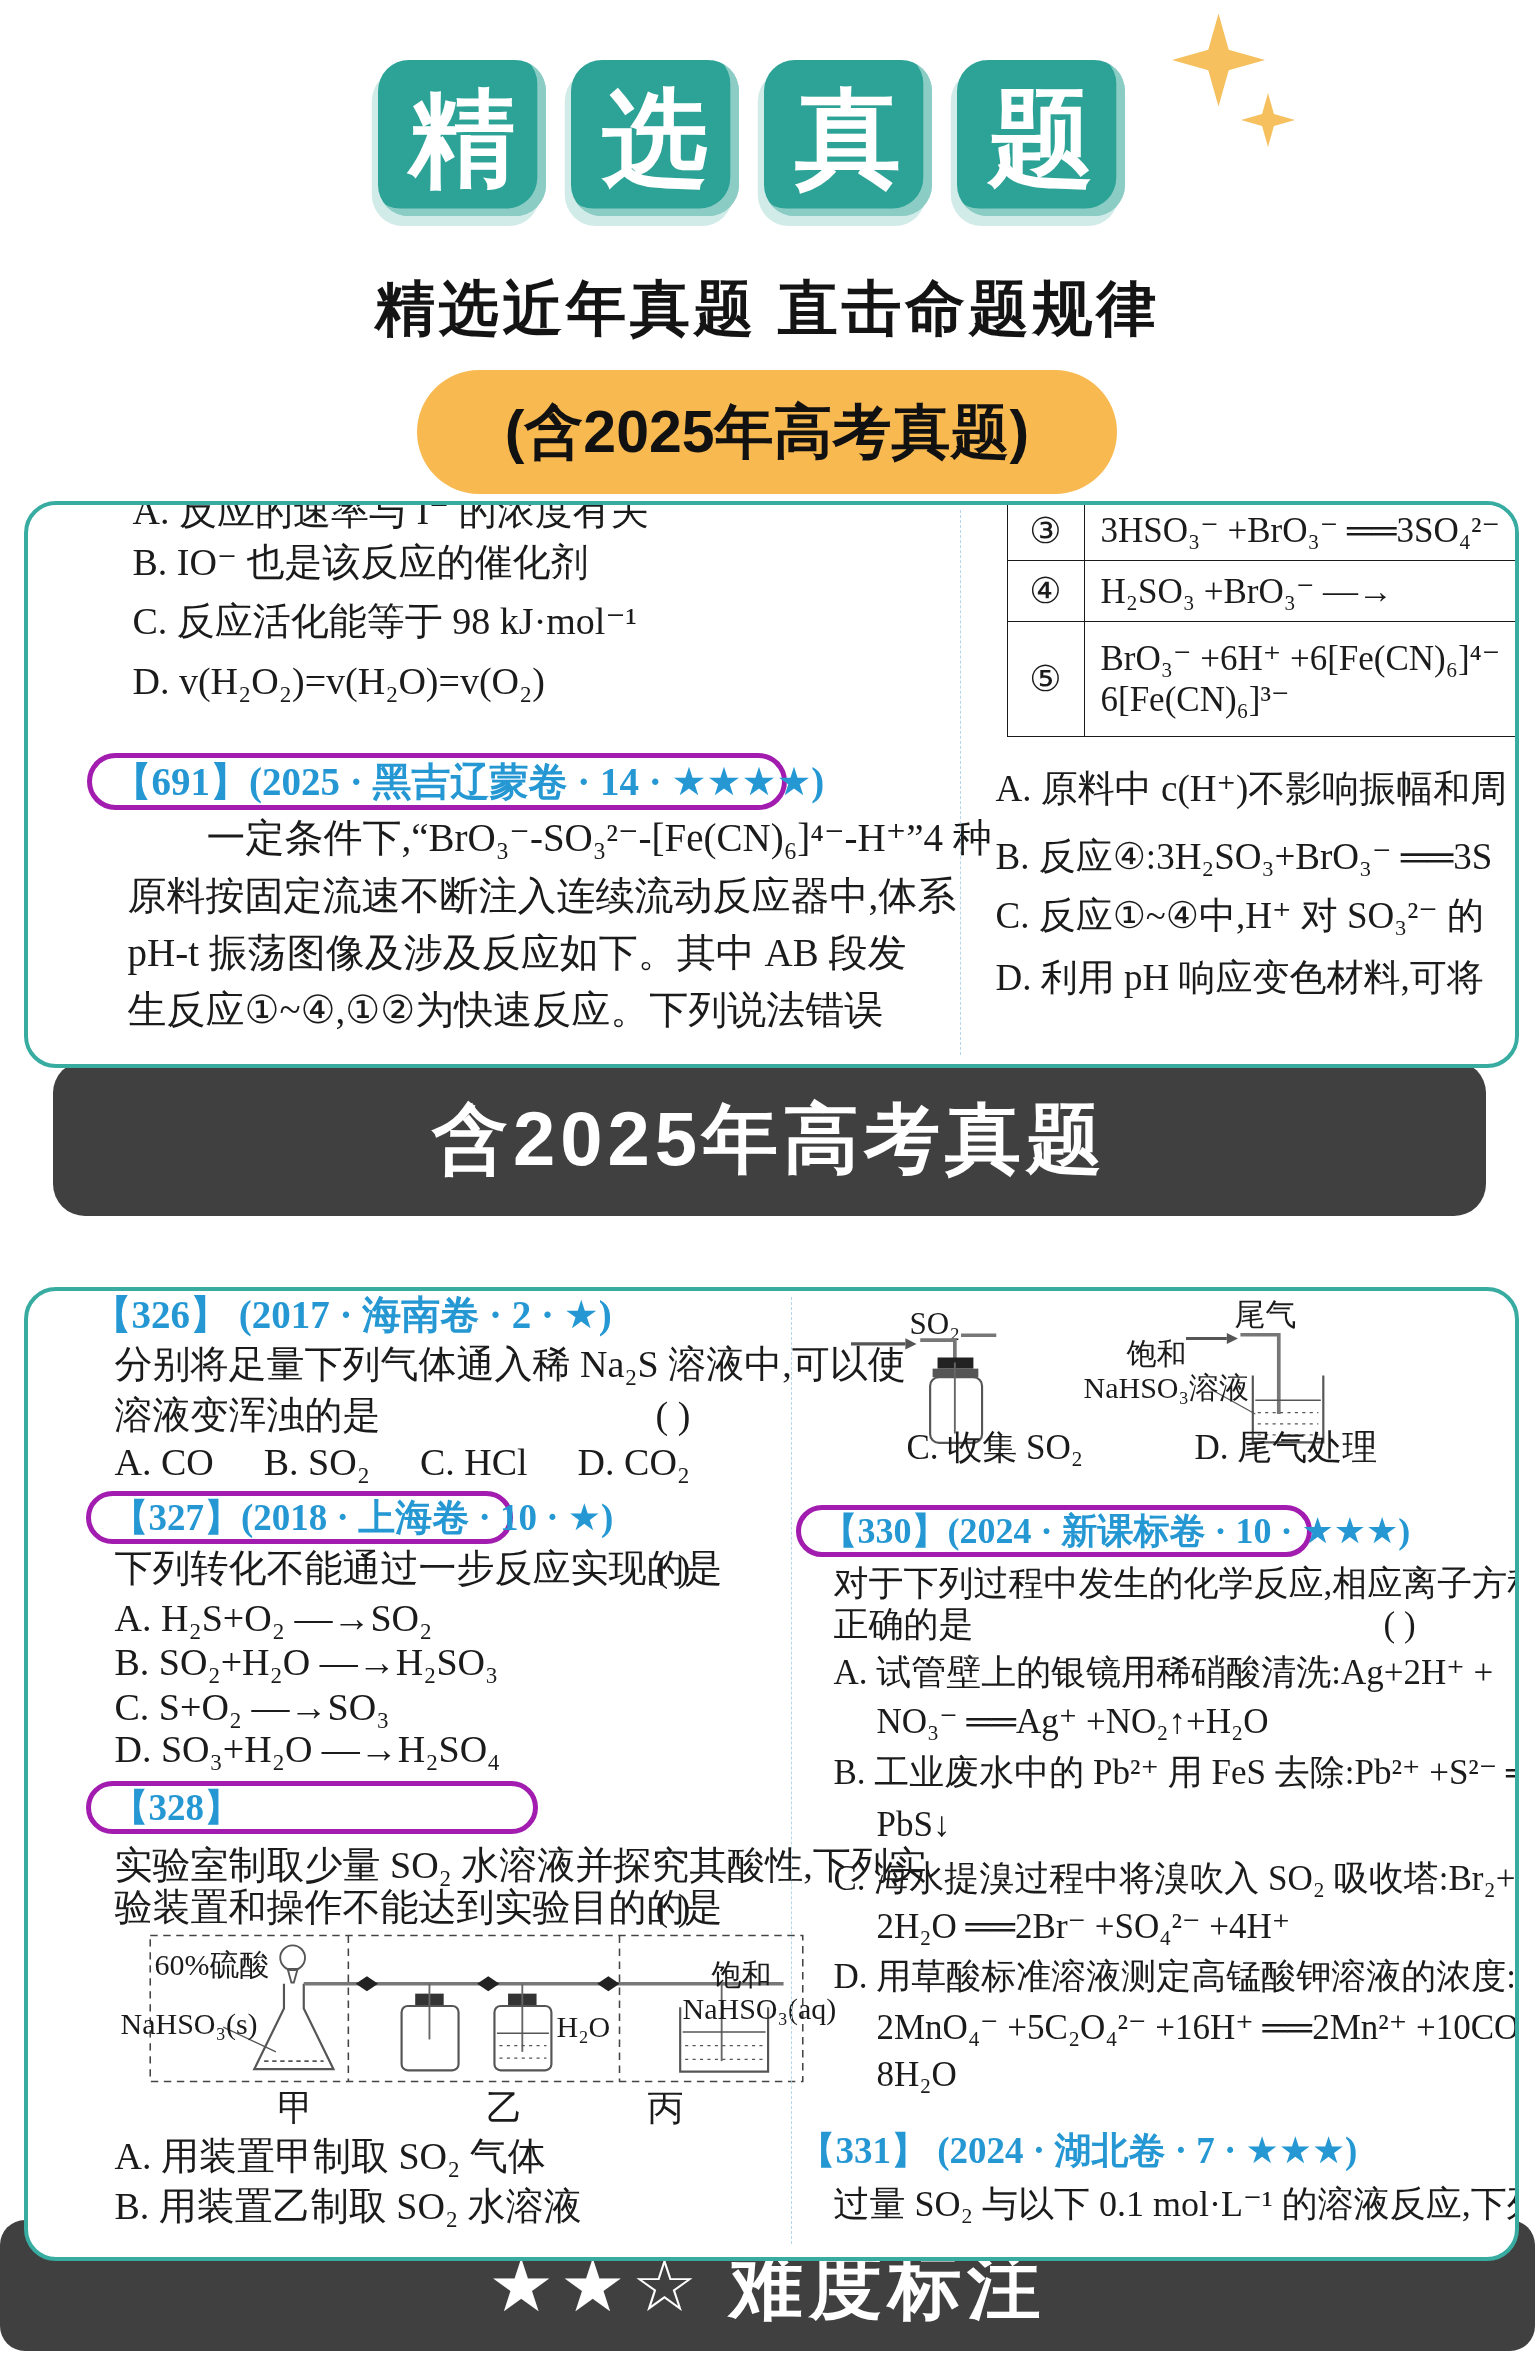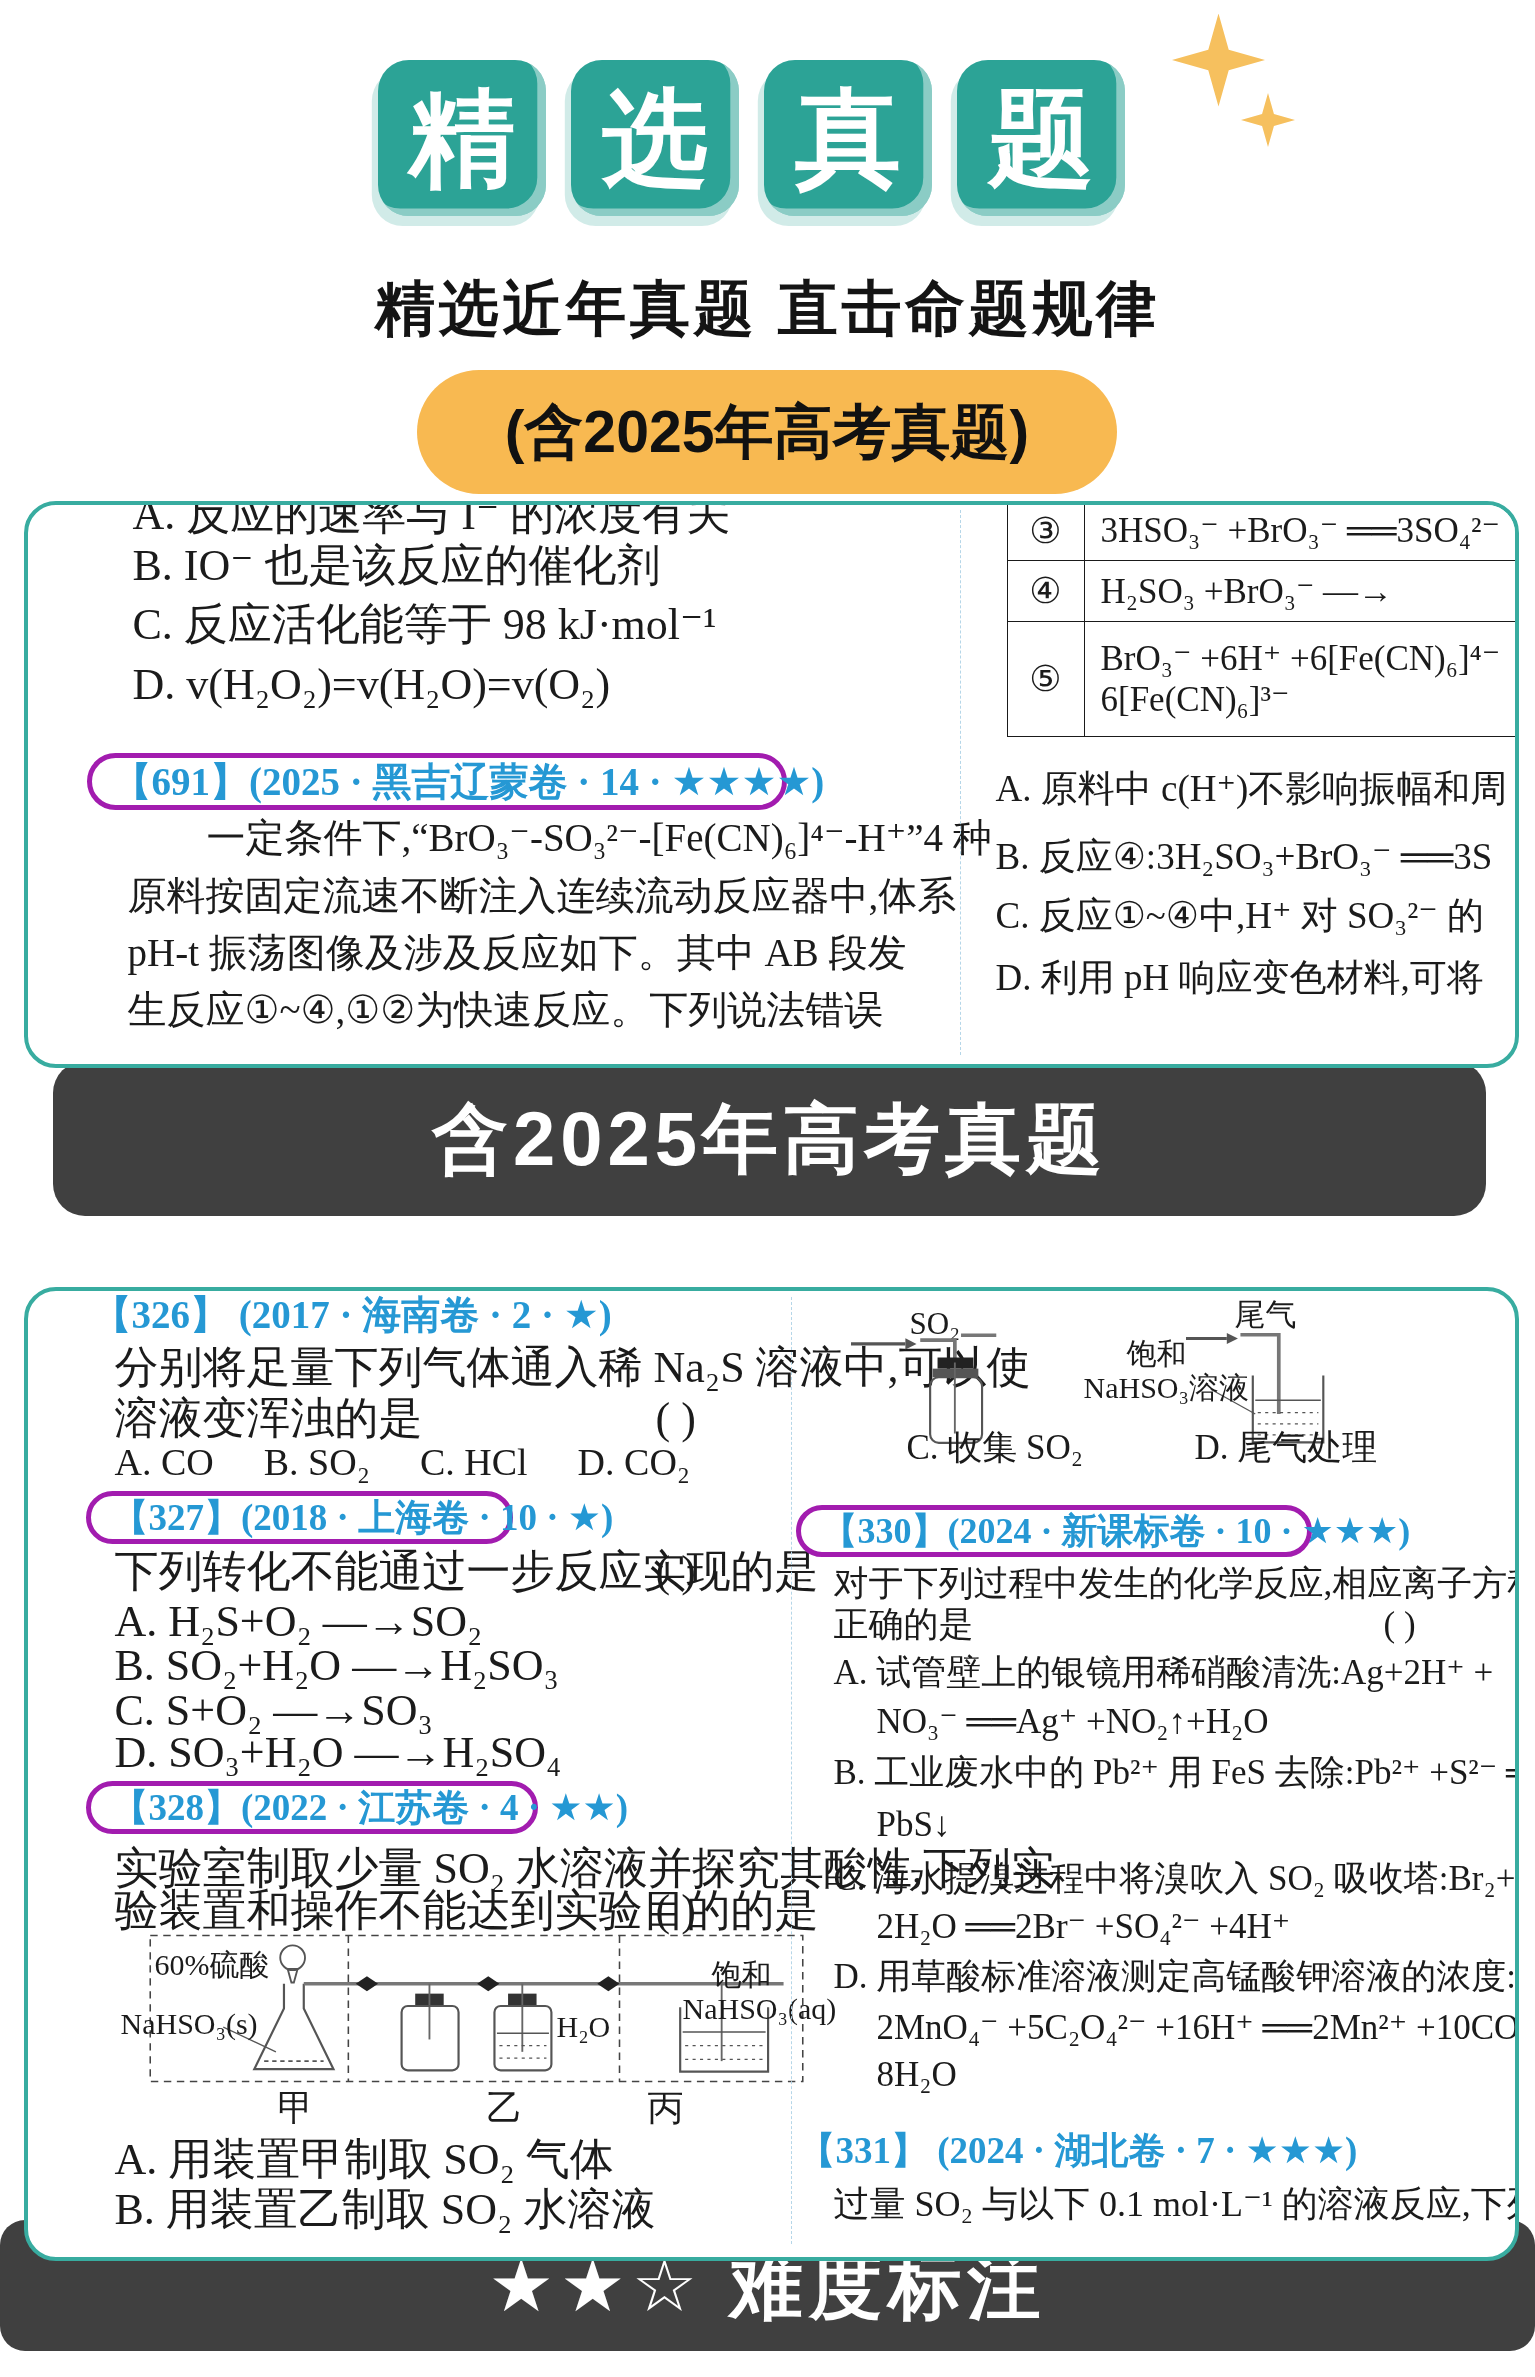--- a/index.html
+++ b/index.html
@@ -17,21 +17,21 @@
             font-size:60px;color:#141414;letter-spacing:3.7px;}
   .badge{position:absolute;left:417px;top:370px;width:700px;height:124px;border-radius:63px;
          background:#F8B951;text-align:center;line-height:124px;
          font-family:"Liberation Sans","DejaVu Sans",sans-serif;font-weight:900;font-size:59px;color:#111;}
   
   .card{position:absolute;left:23.5px;width:1487px;background:#fff;border:4.3px solid #38ACA0;
         border-radius:32px;overflow:hidden;z-index:2;}
   .banner{position:absolute;background:#404040;color:#fff;text-align:center;
           font-family:"Liberation Sans","DejaVu Sans",sans-serif;font-weight:900;z-index:1;}
   
-  .ln{position:absolute;font-size:44px;line-height:1.2;color:#1b1b1b;white-space:nowrap;}
+  .ln{position:absolute;font-size:38px;line-height:1.2;color:#1b1b1b;white-space:nowrap;}
   .f63{font-size:39px;} .f60{font-size:37px;} .f58{font-size:36px;} .f56{font-size:35px;} .f50{font-size:31px;} .f48{font-size:30px;}
   .qhead{position:absolute;color:#2598D4;font-weight:700;white-space:nowrap;line-height:1.2;}
   .qpill{position:absolute;border:5px solid #a21caf;border-radius:43px;display:flex;
          align-items:center;padding-left:21px;color:#2598D4;font-weight:700;white-space:nowrap;
          background:#fff;box-sizing:border-box;}
   .divider{position:absolute;border-left:1.9px dashed #B5D6E8;width:0;}
   
   .tbl{position:absolute;border:1.9px solid #1a1a1a;background:#fff;}
   .trow{display:flex;border-top:1.9px solid #1a1a1a;}
   .trow:first-child{border-top:none;}
@@ -124,21 +124,20 @@
     </div>
     <div class="ln" style="left:87px;top:255px">下列转化不能通过一步反应实现的是</div>
     <div class="ln" style="left:628px;top:255px">(      )</div>
     <div class="ln" style="left:87px;top:305px">A. H₂S+O₂ —→SO₂</div>
     <div class="ln" style="left:87px;top:349px">B. SO₂+H₂O —→H₂SO₃</div>
     <div class="ln" style="left:87px;top:394px">C. S+O₂ —→SO₃</div>
     <div class="ln" style="left:87px;top:436px">D. SO₃+H₂O —→H₂SO₄</div>
 
     <div class="qpill f60" style="left:58px;top:490px;width:452px;height:53px">
       <span>【328】</span>
-      <span>(2022 · 江苏卷 · 4 · ★★)</span>
     </div>
     <div class="ln" style="left:87px;top:552px">实验室制取少量 SO₂ 水溶液并探究其酸性,下列实</div>
     <div class="ln" style="left:87px;top:594px">验装置和操作不能达到实验目的的是</div>
     <div class="ln" style="left:628px;top:594px">(      )</div>
 
     <svg style="left:121px;top:643px" width="655" height="149" viewBox="0 0 1058 240">
       <rect x="2" y="2" width="1054" height="236" fill="none" stroke="#444" stroke-width="2.5" stroke-dasharray="12 9"></rect>
       <line x1="322" y1="2" x2="322" y2="238" stroke="#444" stroke-width="2.5" stroke-dasharray="12 9"></line>
       <line x1="760" y1="2" x2="760" y2="238" stroke="#444" stroke-width="2.5" stroke-dasharray="12 9"></line>
 

